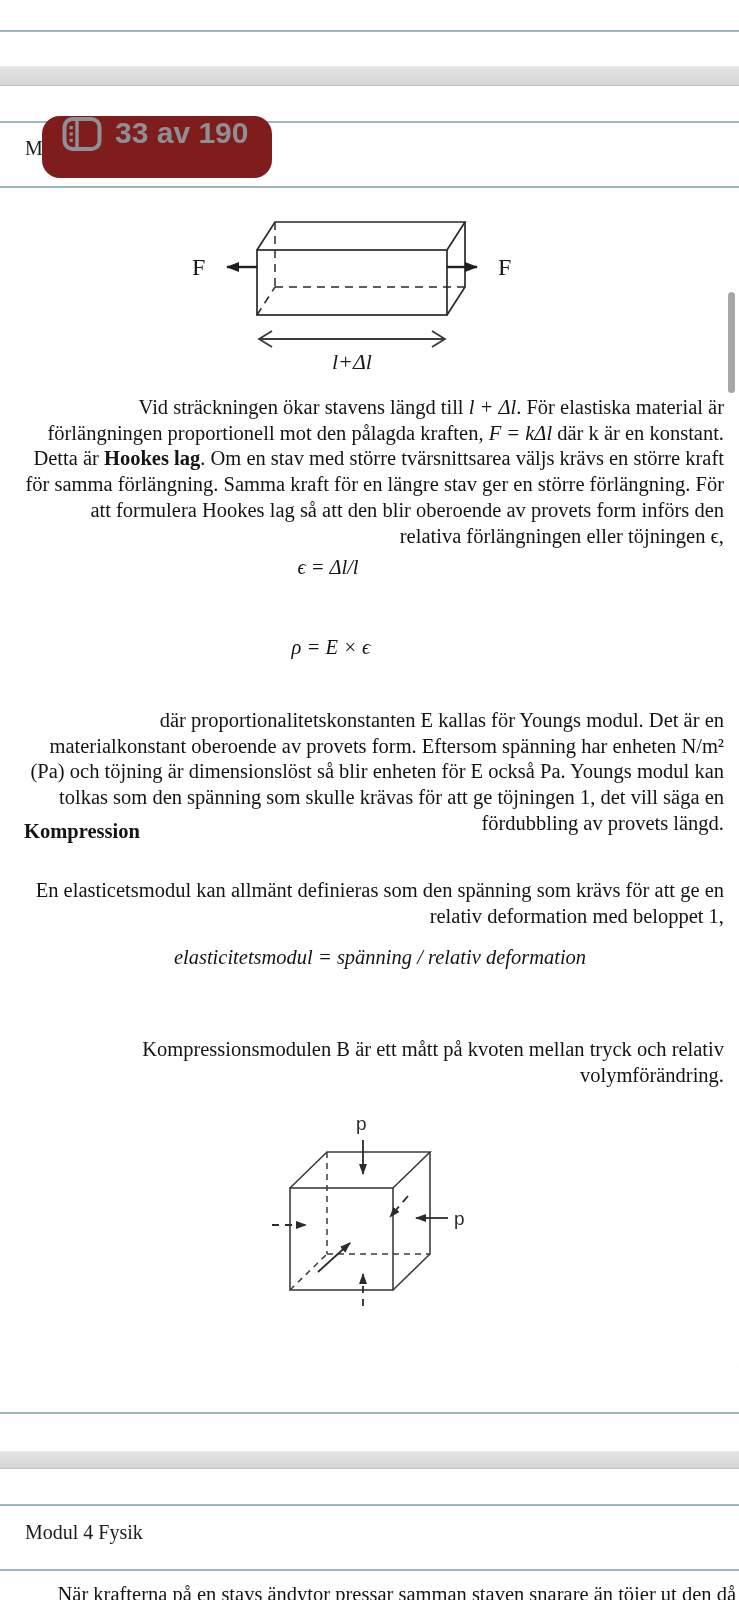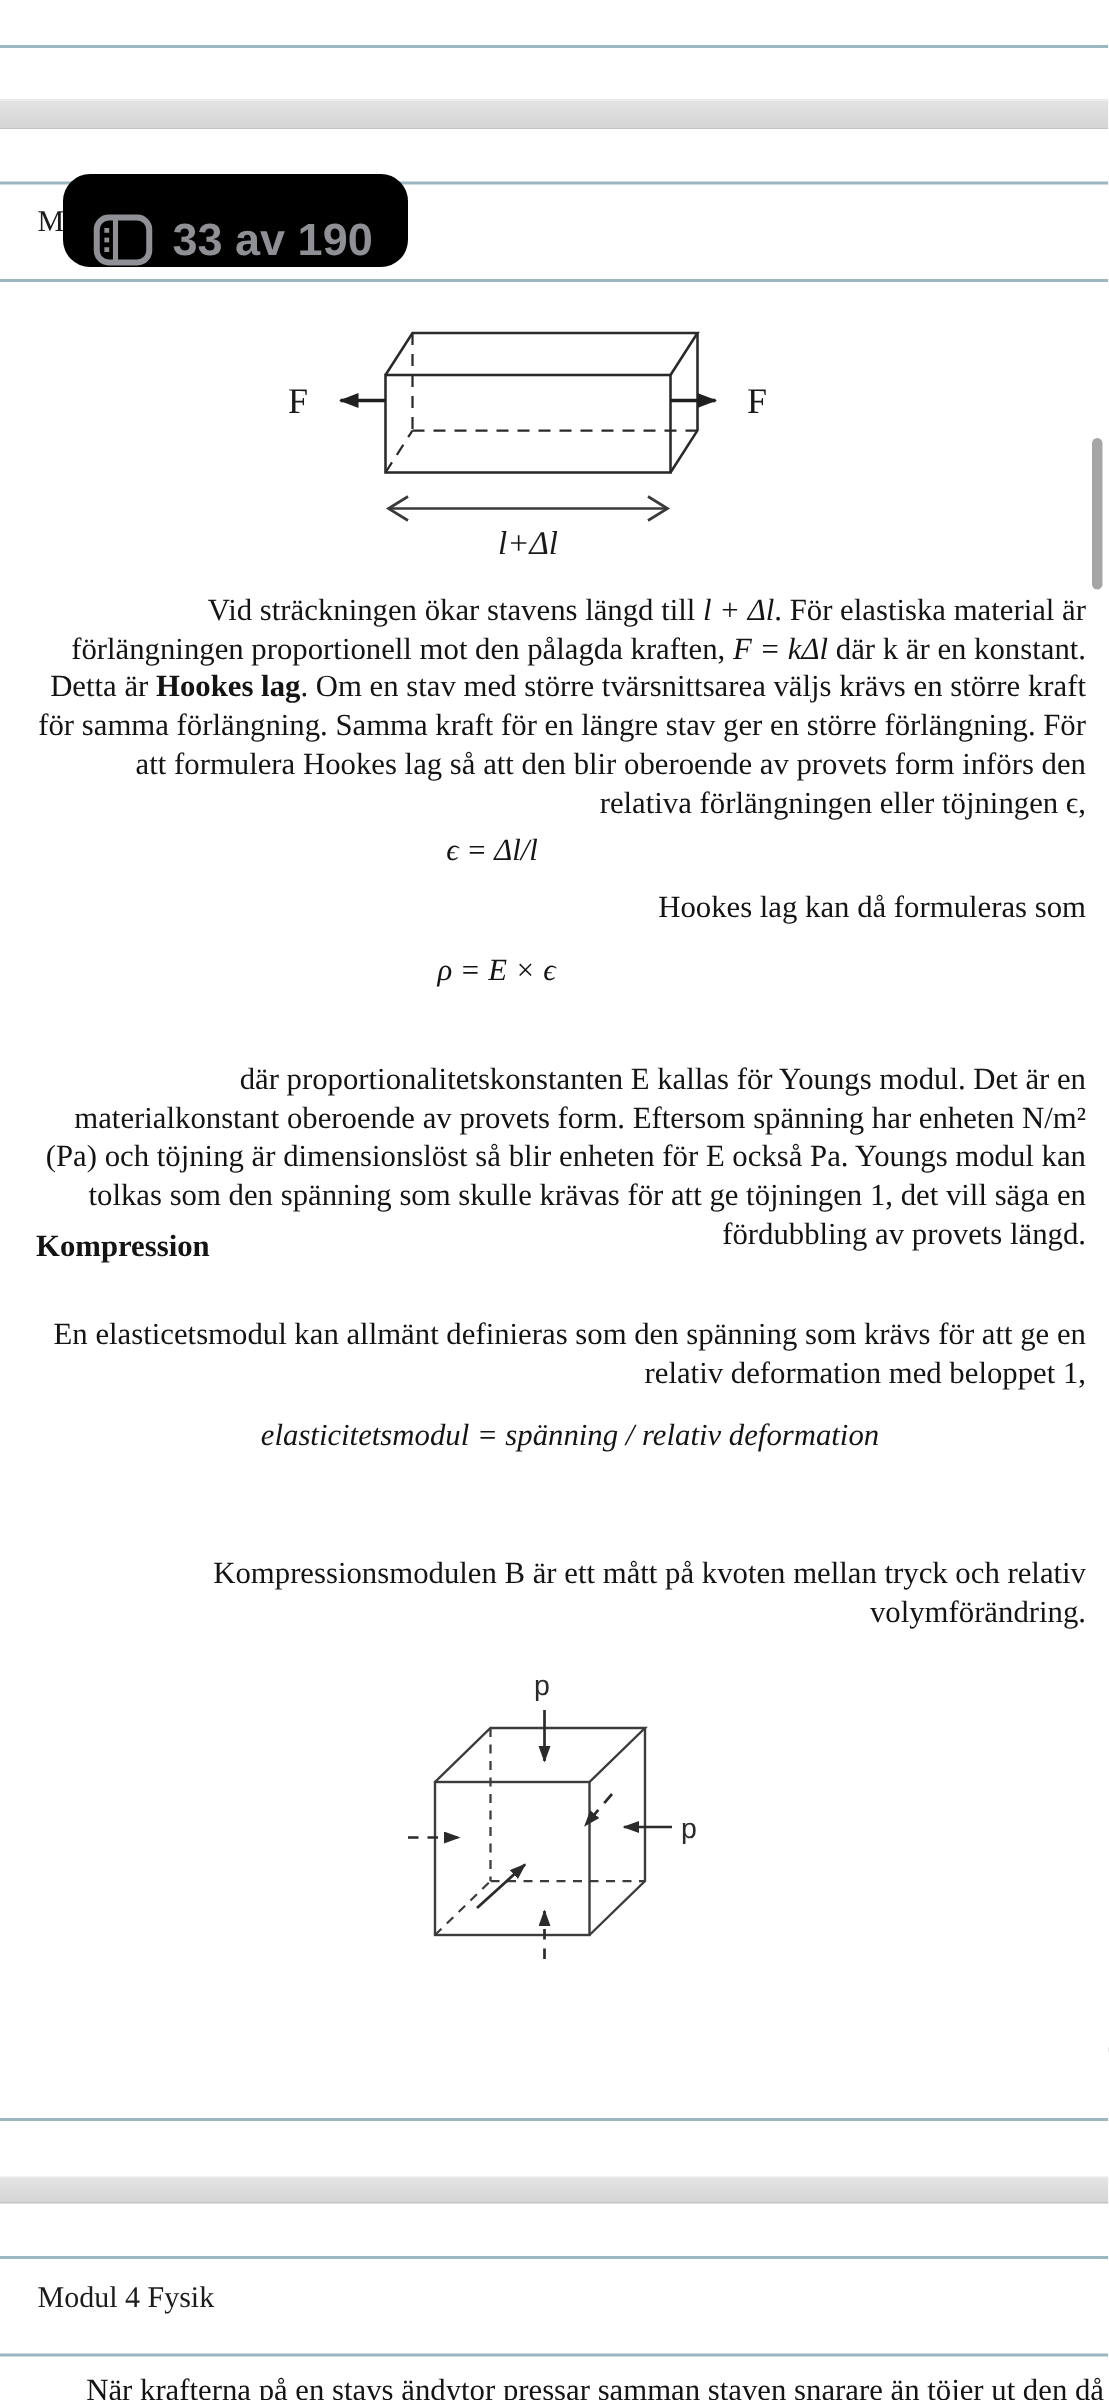--- a/index.html
+++ b/index.html
@@ -7,22 +7,22 @@
           font-family:"Liberation Serif", serif;color:#141414;}
   .hline{position:absolute;left:0;width:739px;height:2px;background:#9cb7c1;}
   .graybar{position:absolute;left:0;width:739px;background:linear-gradient(#e4e4e4,#d5d5d5);
            border-bottom:1px solid #c3c3c3;border-top:1px solid #e9e9e9;}
   .para{position:absolute;left:24px;width:700px;font-size:20.5px;line-height:25.7px;
         text-align:right;color:#141414;}
   .formula{position:absolute;font-size:20.5px;font-style:italic;text-align:center;}
   .heading{position:absolute;left:24px;font-size:20.5px;font-weight:bold;}
   .pagehead{position:absolute;left:25px;font-size:20px;color:#1c1c1c;}
   .pagenum{position:absolute;left:732px;top:1351px;width:32px;font-size:20px;text-align:center;}
-  .badge{position:absolute;left:42px;top:116px;height:62px;border-radius:18px;background:#000000;
-         display:flex;align-items:flex-end;gap:13px;padding:0 24px 0 20px;
+  .badge{position:absolute;left:42px;top:116px;height:62px;border-radius:18px;background:#7f1d1d;
+         display:flex;align-items:flex-start;gap:13px;padding:0 24px 0 20px;
          font-family:"Liberation Sans", sans-serif;font-weight:bold;font-size:30px;color:#8e9095;}
   .badge svg{display:block;}
   .scrollthumb{position:absolute;left:728px;top:292px;width:7px;height:101px;border-radius:4px;
                background:#a6a6a6;}
   .figsvg{position:absolute;}
   svg text.flabel{font-family:"Liberation Serif", serif;font-size:24px;fill:#1a1a1a;}
   svg text.dimlabel{font-family:"Liberation Serif", serif;font-size:22px;font-style:italic;fill:#1a1a1a;}
   svg text.plabel{font-family:"Liberation Sans", sans-serif;font-size:19px;fill:#2b2b2b;}
 </style>
 </head>
@@ -76,21 +76,20 @@
       <path d="M92,125 L79,133 L92,141"></path>
       <path d="M252,125 L265,133 L252,141"></path>
     </g>
     <text class="dimlabel" x="152" y="163">l+Δl</text>
   </svg>
 
   <div class="para" style="top:395px"><span>Vid sträckningen ökar stavens längd till </span><span style="font-style: italic;">l + Δl</span><span>. För elastiska material är förlängningen proportionell mot den pålagda kraften, </span><span style="font-style: italic;">F = kΔl</span><span> där k är en konstant. Detta är </span><span style="font-weight: bold;">Hookes lag</span><span>. Om en stav med större tvärsnittsarea väljs krävs en större kraft för samma förlängning. Samma kraft för en längre stav ger en större förlängning. För att formulera Hookes lag så att den blir oberoende av provets form införs den relativa förlängningen eller töjningen ϵ,</span></div>
 
   <div class="formula" style="left:0;top:556px;width:656px">ϵ = Δl/l</div>
 
-  <div class="para" style="top:593px">Hookes lag kan då formuleras som</div>
 
   <div class="formula" style="left:1px;top:636px;width:660px">ρ = E × ϵ</div>
 
   <div class="para" style="top:708px">där proportionalitetskonstanten E kallas för Youngs modul. Det är en materialkonstant oberoende av provets form. Eftersom spänning har enheten N/m² (Pa) och töjning är dimensionslöst så blir enheten för E också Pa. Youngs modul kan tolkas som den spänning som skulle krävas för att ge töjningen 1, det vill säga en fördubbling av provets längd.</div>
 
   <div class="heading" style="top:820px">Kompression</div>
 
   <div class="para" style="top:878px">En elasticetsmodul kan allmänt definieras som den spänning som krävs för att ge en relativ deformation med beloppet 1,</div>
 
   <div class="formula" style="left:0;top:946px;width:760px">elasticitetsmodul = spänning / relativ deformation</div>

